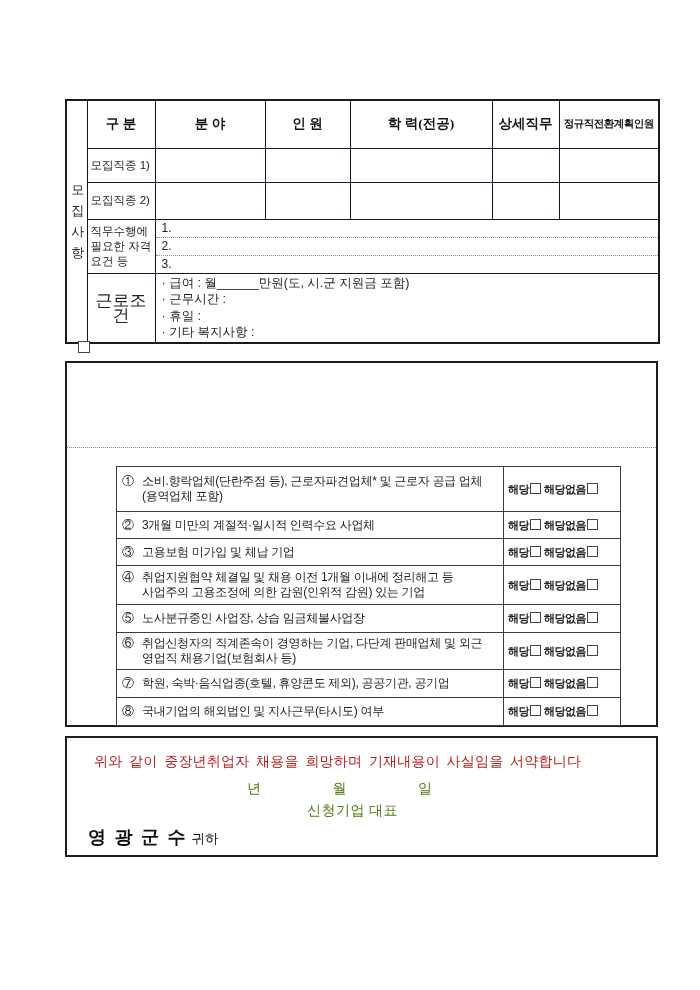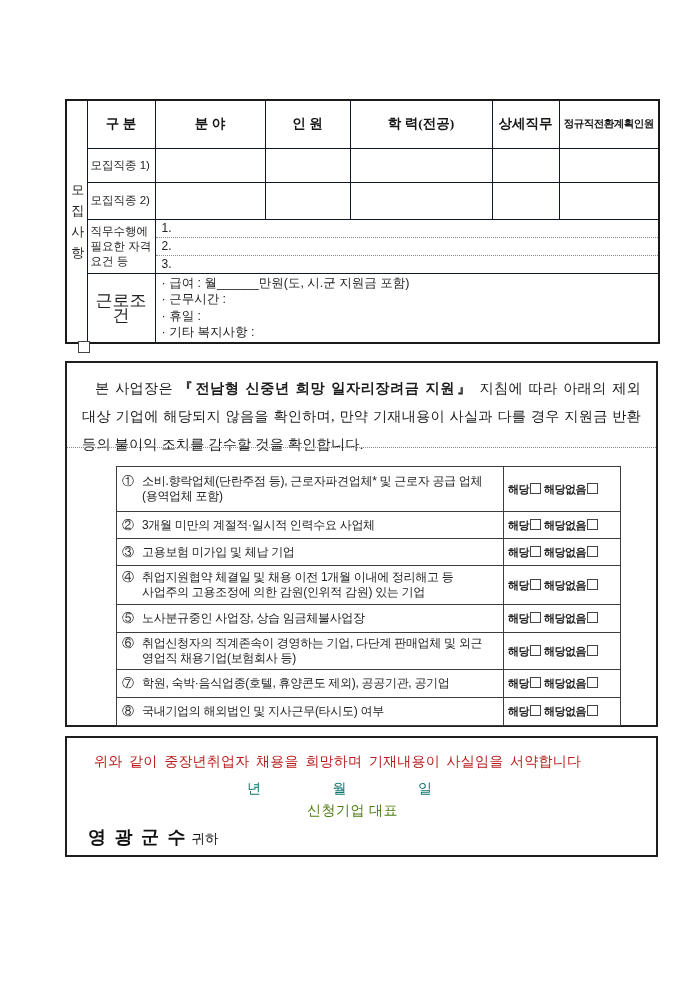--- a/index.html
+++ b/index.html
@@ -91,21 +91,21 @@
   
   .sig-box{
     position:absolute;left:65px;top:736px;width:589px;height:117px;
     border:2px solid #1f1f1f;background:#fff;font-family:"Liberation Serif",serif;
   }
   .pledge{
     margin:15px 0 0 27px;font-size:14px;color:#b91c1c;word-spacing:3px;
     letter-spacing:0.2px;
   }
   .dateline{
-    margin:9px 0 0 0;padding-left:180px;font-size:14px;color:#0f766e;word-spacing:68px;
+    margin:9px 0 0 0;padding-left:180px;font-size:14px;color:#4d7c0f;word-spacing:68px;
   }
   .applicant{margin:4px 0 0 0;padding-left:240px;font-size:14px;color:#4d7c0f;letter-spacing:0.5px;}
   .recipient{margin:5px 0 0 21px;font-size:14px;color:#111;}
   .recipient b{font-size:18px;font-weight:bold;letter-spacing:2px;}
   .recipient span{font-size:13.5px;margin-left:4px;}
 </style>
 </head>
 <body>
 
 <div class="page">
@@ -168,23 +168,20 @@
       </td>
     </tr>
   </tbody>
     </table>
 
   <div class="privacy">
     <span class="cbox"></span>
   </div>
 
   <div class="decl-box">
-    <p class="decl-text">
-      <span>본 사업장은 </span><b>『전남형 신중년 희망 일자리장려금 지원』</b><span> 지침에 따라 아래의 제외 대상 기업에 해당되지 않음을 확인하며, 만약 기재내용이 사실과 다를 경우 지원금 반환 등의 불이익 조치를 감수할 것을 확인합니다.</span>
-    </p>
     <div class="dotline"></div>
 
     <table class="checklist">
       <colgroup>
           <col style="width:387px">
           <col style="width:117px">
         </colgroup>
       <tbody>
           <tr style="height:45px">
         <td class="c-item">

